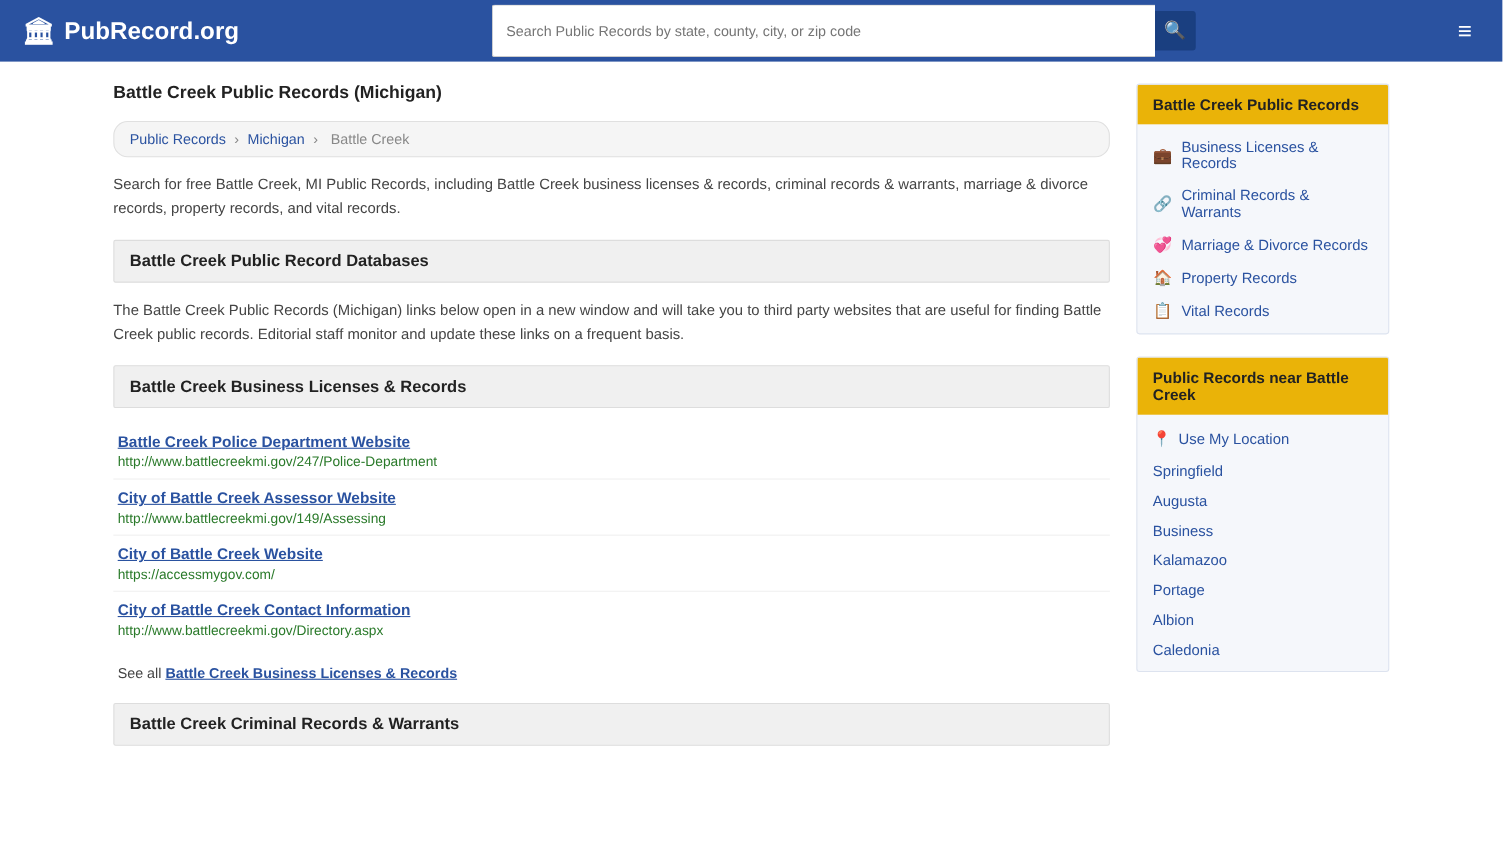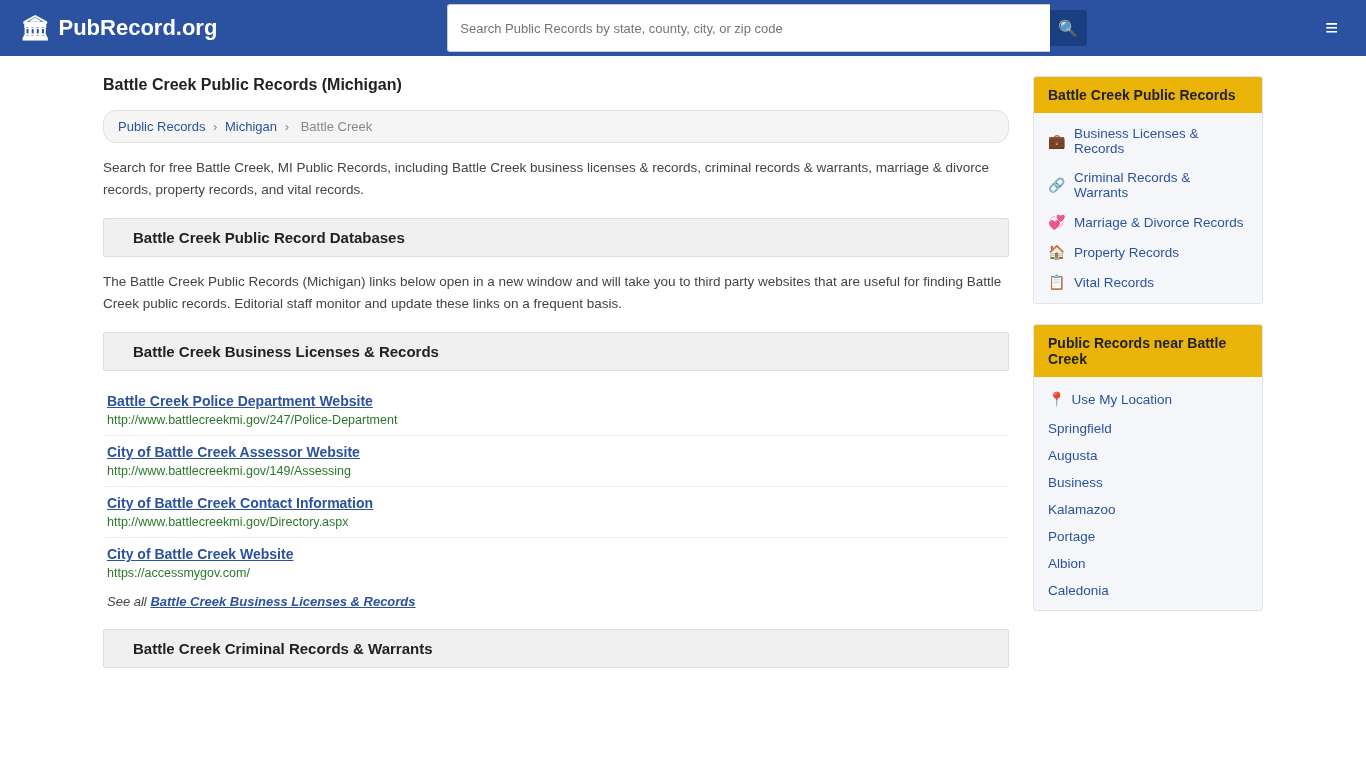--- a/index.html
+++ b/index.html
@@ -108,21 +108,21 @@
       font-size: 13.5px;
       color: #444;
       line-height: 1.6;
       margin-bottom: 18px;
     }
 
     
     .section-header {
       background: #f0f0f0;
       border: 1px solid #ddd;
-      padding: 10px 29px;
+      padding: 10px 14px;
       font-size: 15px;
       font-weight: bold;
       color: #222;
       margin-bottom: 14px;
       border-radius: 2px;
     }
 
     
     .records-section {
       margin-bottom: 20px;
@@ -144,22 +144,21 @@
     .record-url {
       color: #2a7a2a;
       font-size: 12.5px;
       text-decoration: none;
     }
 
     
     .see-all {
       font-size: 13px;
       color: #444;
-      margin: 6px 4px 4px;
-      font-style: italic;
+      margin: 16px 4px 4px;
     }
     .see-all a {
       color: #2a52a0;
       font-weight: bold;
       text-decoration: underline;
       cursor: pointer;
     }
 
     
     .sidebar-box {
@@ -262,27 +261,27 @@
         <a class="record-link" href="#">Battle Creek Police Department Website</a>
         <a class="record-url" href="#">http://www.battlecreekmi.gov/247/Police-Department</a>
       </div>
 
       <div class="record-entry">
         <a class="record-link" href="#">City of Battle Creek Assessor Website</a>
         <a class="record-url" href="#">http://www.battlecreekmi.gov/149/Assessing</a>
       </div>
 
       <div class="record-entry">
+        <a class="record-link" href="#">City of Battle Creek Website</a>
+        <a class="record-url" href="#">https://accessmygov.com/</a>
+      </div>
+
+      <div class="record-entry">
         <a class="record-link" href="#">City of Battle Creek Contact Information</a>
         <a class="record-url" href="#">http://www.battlecreekmi.gov/Directory.aspx</a>
-      </div>
-
-      <div class="record-entry">
-        <a class="record-link" href="#">City of Battle Creek Website</a>
-        <a class="record-url" href="#">https://accessmygov.com/</a>
       </div>
 
       <p class="see-all">
         <span>See all </span><a href="#">Battle Creek Business Licenses &amp; Records</a>
       </p>
     </div>
 
     <div class="section-header">Battle Creek Criminal Records &amp; Warrants</div>
 
   </div>

